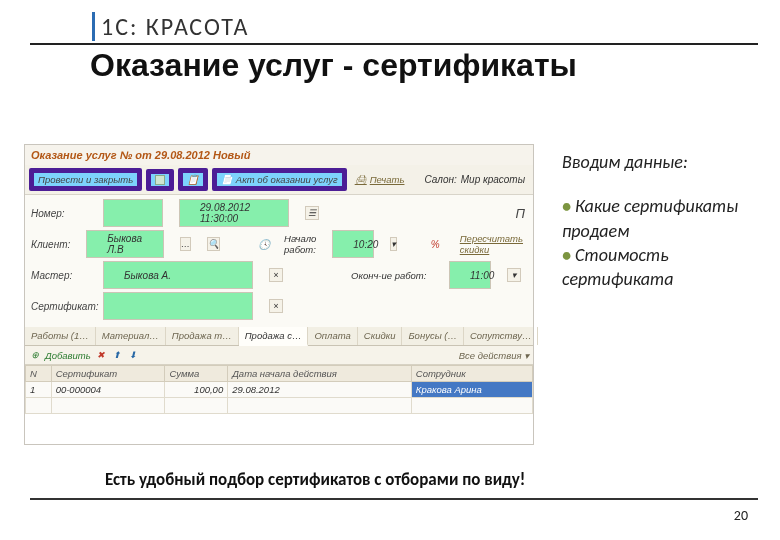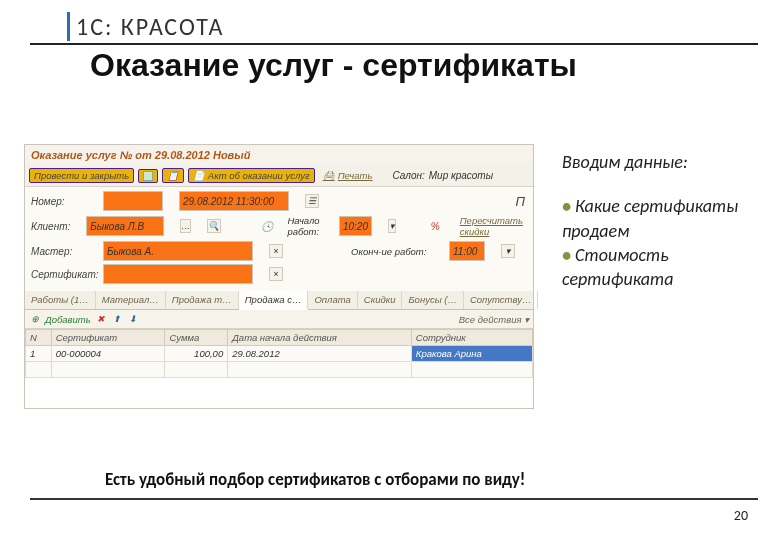--- a/index.html
+++ b/index.html
@@ -3,48 +3,48 @@
 <meta charset="utf-8">
 <style>
   * { box-sizing: border-box; margin: 0; padding: 0; }
   body {
     width: 780px; height: 540px;
     font-family: "Segoe UI", Tahoma, sans-serif;
     background: #fff; position: relative;
   }
   .header-row { display: flex; align-items: flex-end; padding-top: 12px; }
   .header-left {
-    margin-left: 67px; border-left: 3px solid #2b6cb3; padding-left: 6px;
+    margin-left: 92px; border-left: 3px solid #2b6cb3; padding-left: 6px;
     font-size: 24px; letter-spacing: 2px; color: #333; font-family: Calibri, sans-serif;
   }
   .brand {
     margin-left: auto; margin-right: 22px; font-size: 28px;
     color: #555; font-family: Calibri, "Trebuchet MS", sans-serif; letter-spacing: 1px;
   }
   .header-underline { margin: 2px 22px 0 30px; border-top: 2px solid #222; }
   .subtitle {
     font-size: 32px; font-weight: bold; font-family: Liberation Sans, sans-serif;
     color: #111; margin-left: 90px; margin-top: 2px;
   }
   .content { display: flex; padding: 60px 0 0 24px; gap: 28px; font-style: italic; }
   .app { width: 510px; border: 1px solid #c9c5bd; font-size: 10px; color: #333; background: #fbfaf7; }
   .app-title {
     background: #f6f3ec; padding: 4px 6px; font-size: 11px; color: #b35716; font-weight: bold;
   }
   .toolbar {
     display: flex; gap: 4px; padding: 3px 4px; background: #f4f1e8;
     border-bottom: 1px solid #d8d4c9; align-items: center; flex-wrap: nowrap;
   }
-  .tbtn { display: inline-flex; align-items: center; gap: 3px; padding: 1px 4px; border: 1px solid #4c1d95; background: #eab308; border-radius: 2px; font-size: 9.5px; color: #444; }
+  .tbtn { display: inline-flex; align-items: center; gap: 3px; padding: 1px 4px; border: 5px solid #4c1d95; background: #7dd3fc; border-radius: 2px; font-size: 9.5px; color: #444; }
   .tbtn.link { border: none; background: none; color: #7a6a3a; text-decoration: underline; }
   .tbtn .sq { width: 10px; height: 10px; background: #cfe6cf; border: 1px solid #88aa88; }
   .form-area { padding: 4px 6px; background: #fbfaf5; }
   .fr { display: flex; align-items: center; gap: 16px; margin-bottom: 3px; }
   .lbl { width: 56px; font-size: 10px; color: #444; }
-  .fld { border: 1px solid #ccc5b6; background: #f97316; height: 20px; font-size: 10px; padding: 0 3px; display: inline-flex; align-items: center; }
+  .fld { border: 1px solid #ccc5b6; background: #86efac; height: 28px; font-size: 10px; padding: 0 20px; display: inline-flex; align-items: center; }
   .iconbtn { width: 14px; height: 14px; border: 1px solid #d2cabb; background: #f5f2e8; display: inline-flex; align-items: center; justify-content: center; font-size: 9px; }
   .tabs { display: flex; border-bottom: 1px solid #c9c3b4; background: #f2efe4; font-size: 9.5px; }
   .tab { padding: 3px 6px; border-right: 1px solid #dcd6c6; color: #6e6650; white-space: nowrap; }
   .tab.active { background: #fffefa; color: #333; border-bottom: 2px solid #fffefa; margin-bottom: -1px; }
   .subtoolbar { display: flex; align-items: center; gap: 4px; padding: 3px 4px; background: #f6f3ea; border-bottom: 1px solid #d7d2c4; font-size: 9.5px; }
   .add { color: #2e7d32; }
   .mini { width: 12px; height: 12px; font-size: 9px; display: inline-flex; align-items: center; justify-content: center; }
   .mini.green { color: #2e7d32; }
   .mini.red { color: #c0392b; }
   .mini.blue { color: #2767a5; }

